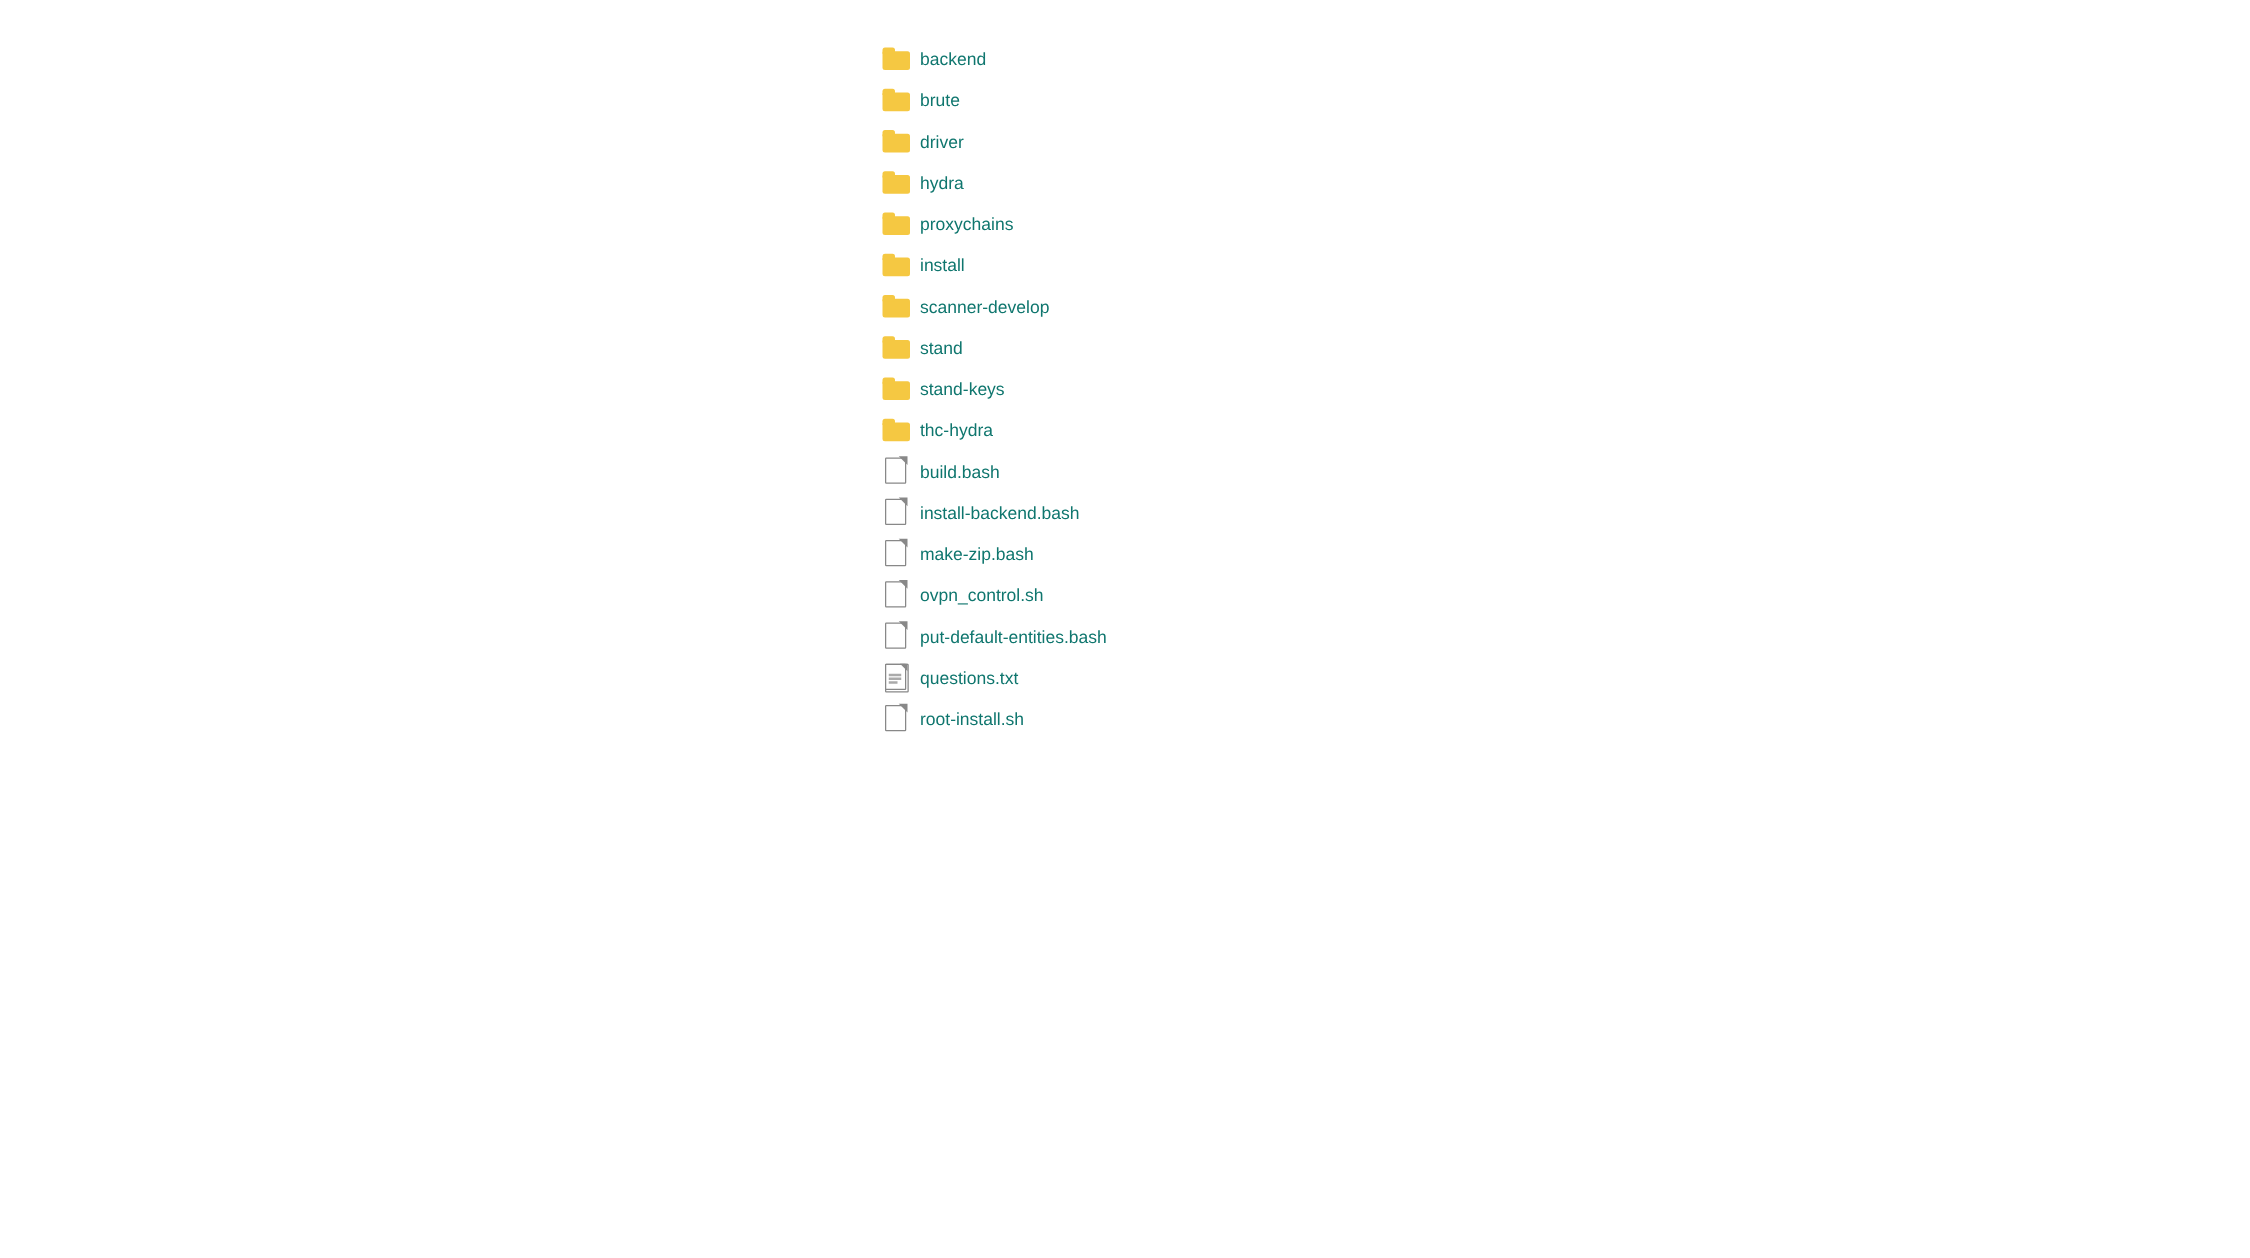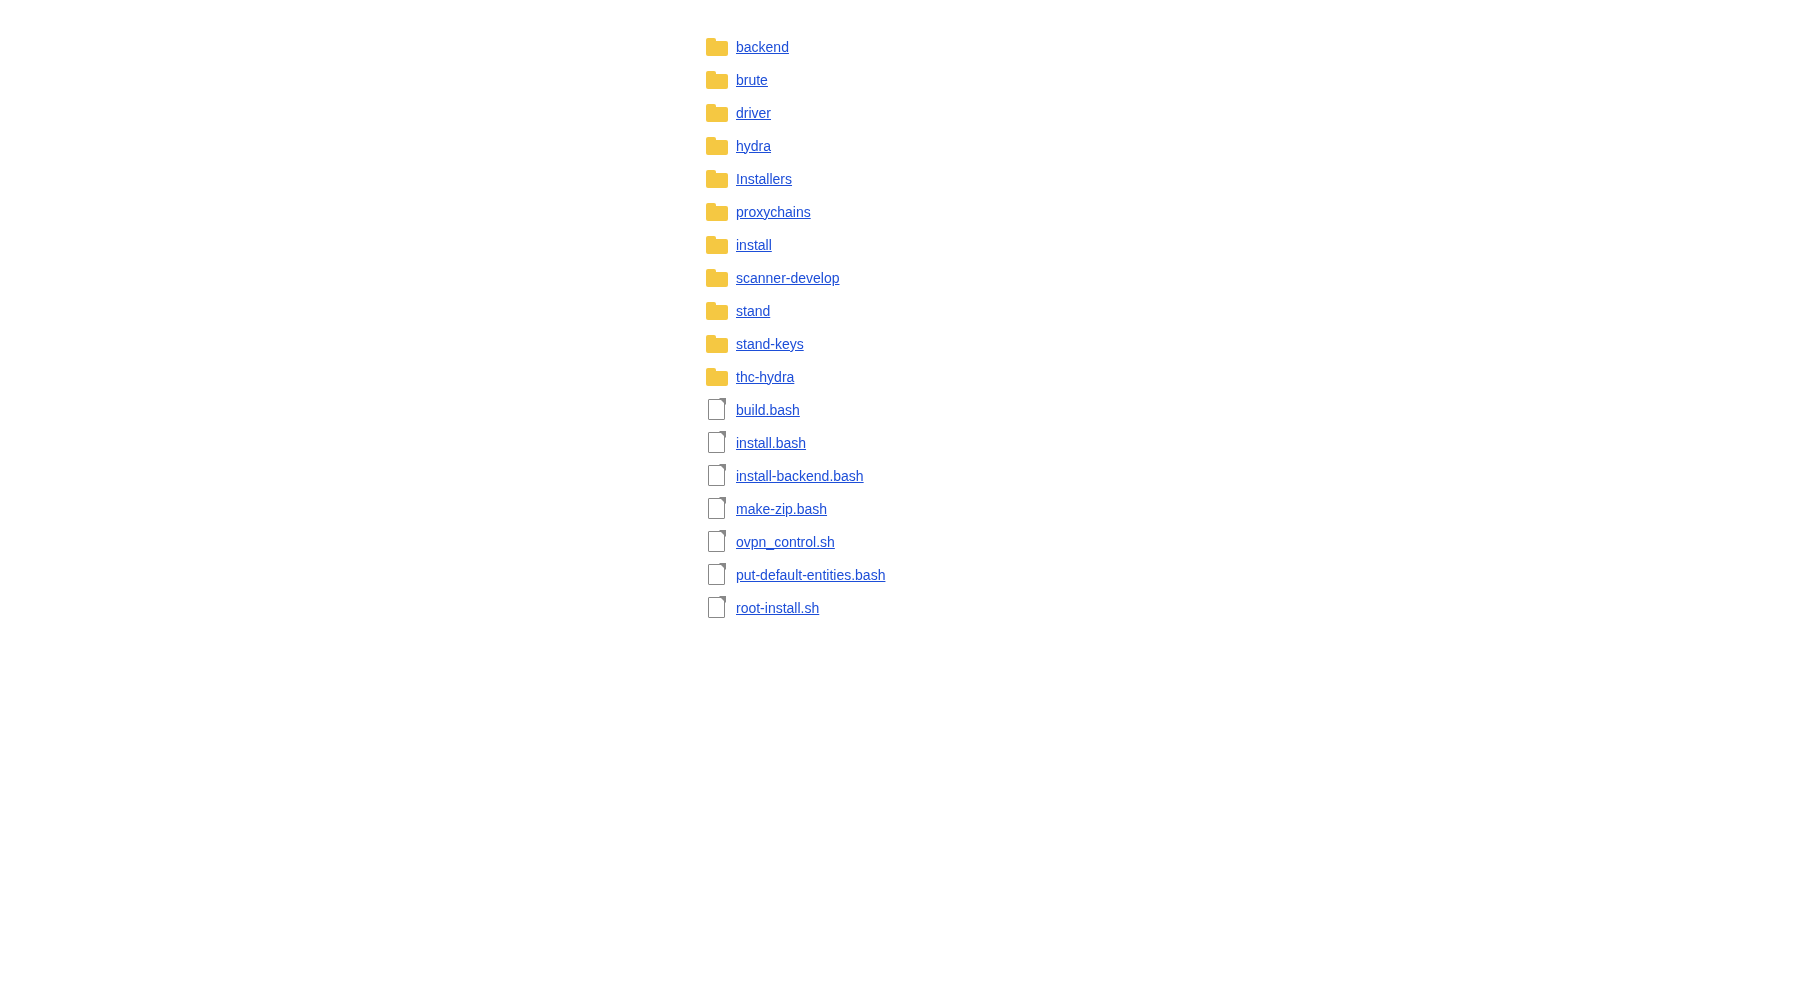--- a/index.html
+++ b/index.html
@@ -90,23 +90,22 @@
       left: 0;
       width: 17px;
       height: 21px;
       background-color: #ffffff;
       border: 1.5px solid #888888;
       border-radius: 1px;
     }
 
     .item-label {
       font-size: 14px;
-      color: #1d4ed8;
+      color: #0f766e;
       white-space: nowrap;
-      text-decoration: underline;
     }
   </style>
 </head>
 <body>
 
 <div class="file-list">
 <div class="file-item">
       <div class="icon">
         <div class="folder-icon"></div>
       </div>
@@ -127,26 +126,20 @@
     <div class="file-item">
       <div class="icon">
         <div class="folder-icon"></div>
       </div>
       <span class="item-label">hydra</span>
     </div>
     <div class="file-item">
       <div class="icon">
         <div class="folder-icon"></div>
       </div>
-      <span class="item-label">Installers</span>
-    </div>
-    <div class="file-item">
-      <div class="icon">
-        <div class="folder-icon"></div>
-      </div>
       <span class="item-label">proxychains</span>
     </div>
     <div class="file-item">
       <div class="icon">
         <div class="folder-icon"></div>
       </div>
       <span class="item-label">install</span>
     </div>
     <div class="file-item">
       <div class="icon">
@@ -181,29 +174,20 @@
       </div>
       <span class="item-label">build.bash</span>
     </div>
     <div class="file-item">
       <div class="icon">
         <div style="position:relative;width:17px;height:21px;">
           <div style="position:absolute;top:0;left:0;width:17px;height:21px;background:#fff;border:1.5px solid #888;border-radius:1px;"></div>
           <div style="position:absolute;top:-1px;right:-1px;width:0;height:0;border-style:solid;border-width:0 7px 7px 0;border-color:transparent #888 transparent transparent;"></div>
         </div>
       </div>
-      <span class="item-label">install.bash</span>
-    </div>
-    <div class="file-item">
-      <div class="icon">
-        <div style="position:relative;width:17px;height:21px;">
-          <div style="position:absolute;top:0;left:0;width:17px;height:21px;background:#fff;border:1.5px solid #888;border-radius:1px;"></div>
-          <div style="position:absolute;top:-1px;right:-1px;width:0;height:0;border-style:solid;border-width:0 7px 7px 0;border-color:transparent #888 transparent transparent;"></div>
-        </div>
-      </div>
       <span class="item-label">install-backend.bash</span>
     </div>
     <div class="file-item">
       <div class="icon">
         <div style="position:relative;width:17px;height:21px;">
           <div style="position:absolute;top:0;left:0;width:17px;height:21px;background:#fff;border:1.5px solid #888;border-radius:1px;"></div>
           <div style="position:absolute;top:-1px;right:-1px;width:0;height:0;border-style:solid;border-width:0 7px 7px 0;border-color:transparent #888 transparent transparent;"></div>
         </div>
       </div>
       <span class="item-label">make-zip.bash</span>
@@ -221,20 +205,32 @@
       <div class="icon">
         <div style="position:relative;width:17px;height:21px;">
           <div style="position:absolute;top:0;left:0;width:17px;height:21px;background:#fff;border:1.5px solid #888;border-radius:1px;"></div>
           <div style="position:absolute;top:-1px;right:-1px;width:0;height:0;border-style:solid;border-width:0 7px 7px 0;border-color:transparent #888 transparent transparent;"></div>
         </div>
       </div>
       <span class="item-label">put-default-entities.bash</span>
     </div>
     <div class="file-item">
       <div class="icon">
+        <div class="text-file-icon" style="position:relative;">
+          <div style="position:absolute;top:0;left:0;width:17px;height:21px;background:#fff;border:1.5px solid #888;border-radius:1px;"></div>
+          <div style="position:absolute;top:0;right:-1px;width:0;height:0;border-style:solid;border-width:0 6px 6px 0;border-color:transparent #888 transparent transparent;"></div>
+          <div style="position:absolute;top:8px;left:3px;width:10px;height:1.5px;background:#aaa;"></div>
+          <div style="position:absolute;top:11px;left:3px;width:10px;height:1.5px;background:#aaa;"></div>
+          <div style="position:absolute;top:14px;left:3px;width:7px;height:1.5px;background:#aaa;"></div>
+        </div>
+      </div>
+      <span class="item-label">questions.txt</span>
+    </div>
+    <div class="file-item">
+      <div class="icon">
         <div style="position:relative;width:17px;height:21px;">
           <div style="position:absolute;top:0;left:0;width:17px;height:21px;background:#fff;border:1.5px solid #888;border-radius:1px;"></div>
           <div style="position:absolute;top:-1px;right:-1px;width:0;height:0;border-style:solid;border-width:0 7px 7px 0;border-color:transparent #888 transparent transparent;"></div>
         </div>
       </div>
       <span class="item-label">root-install.sh</span>
     </div>
   </div>
 
 </body></html>

